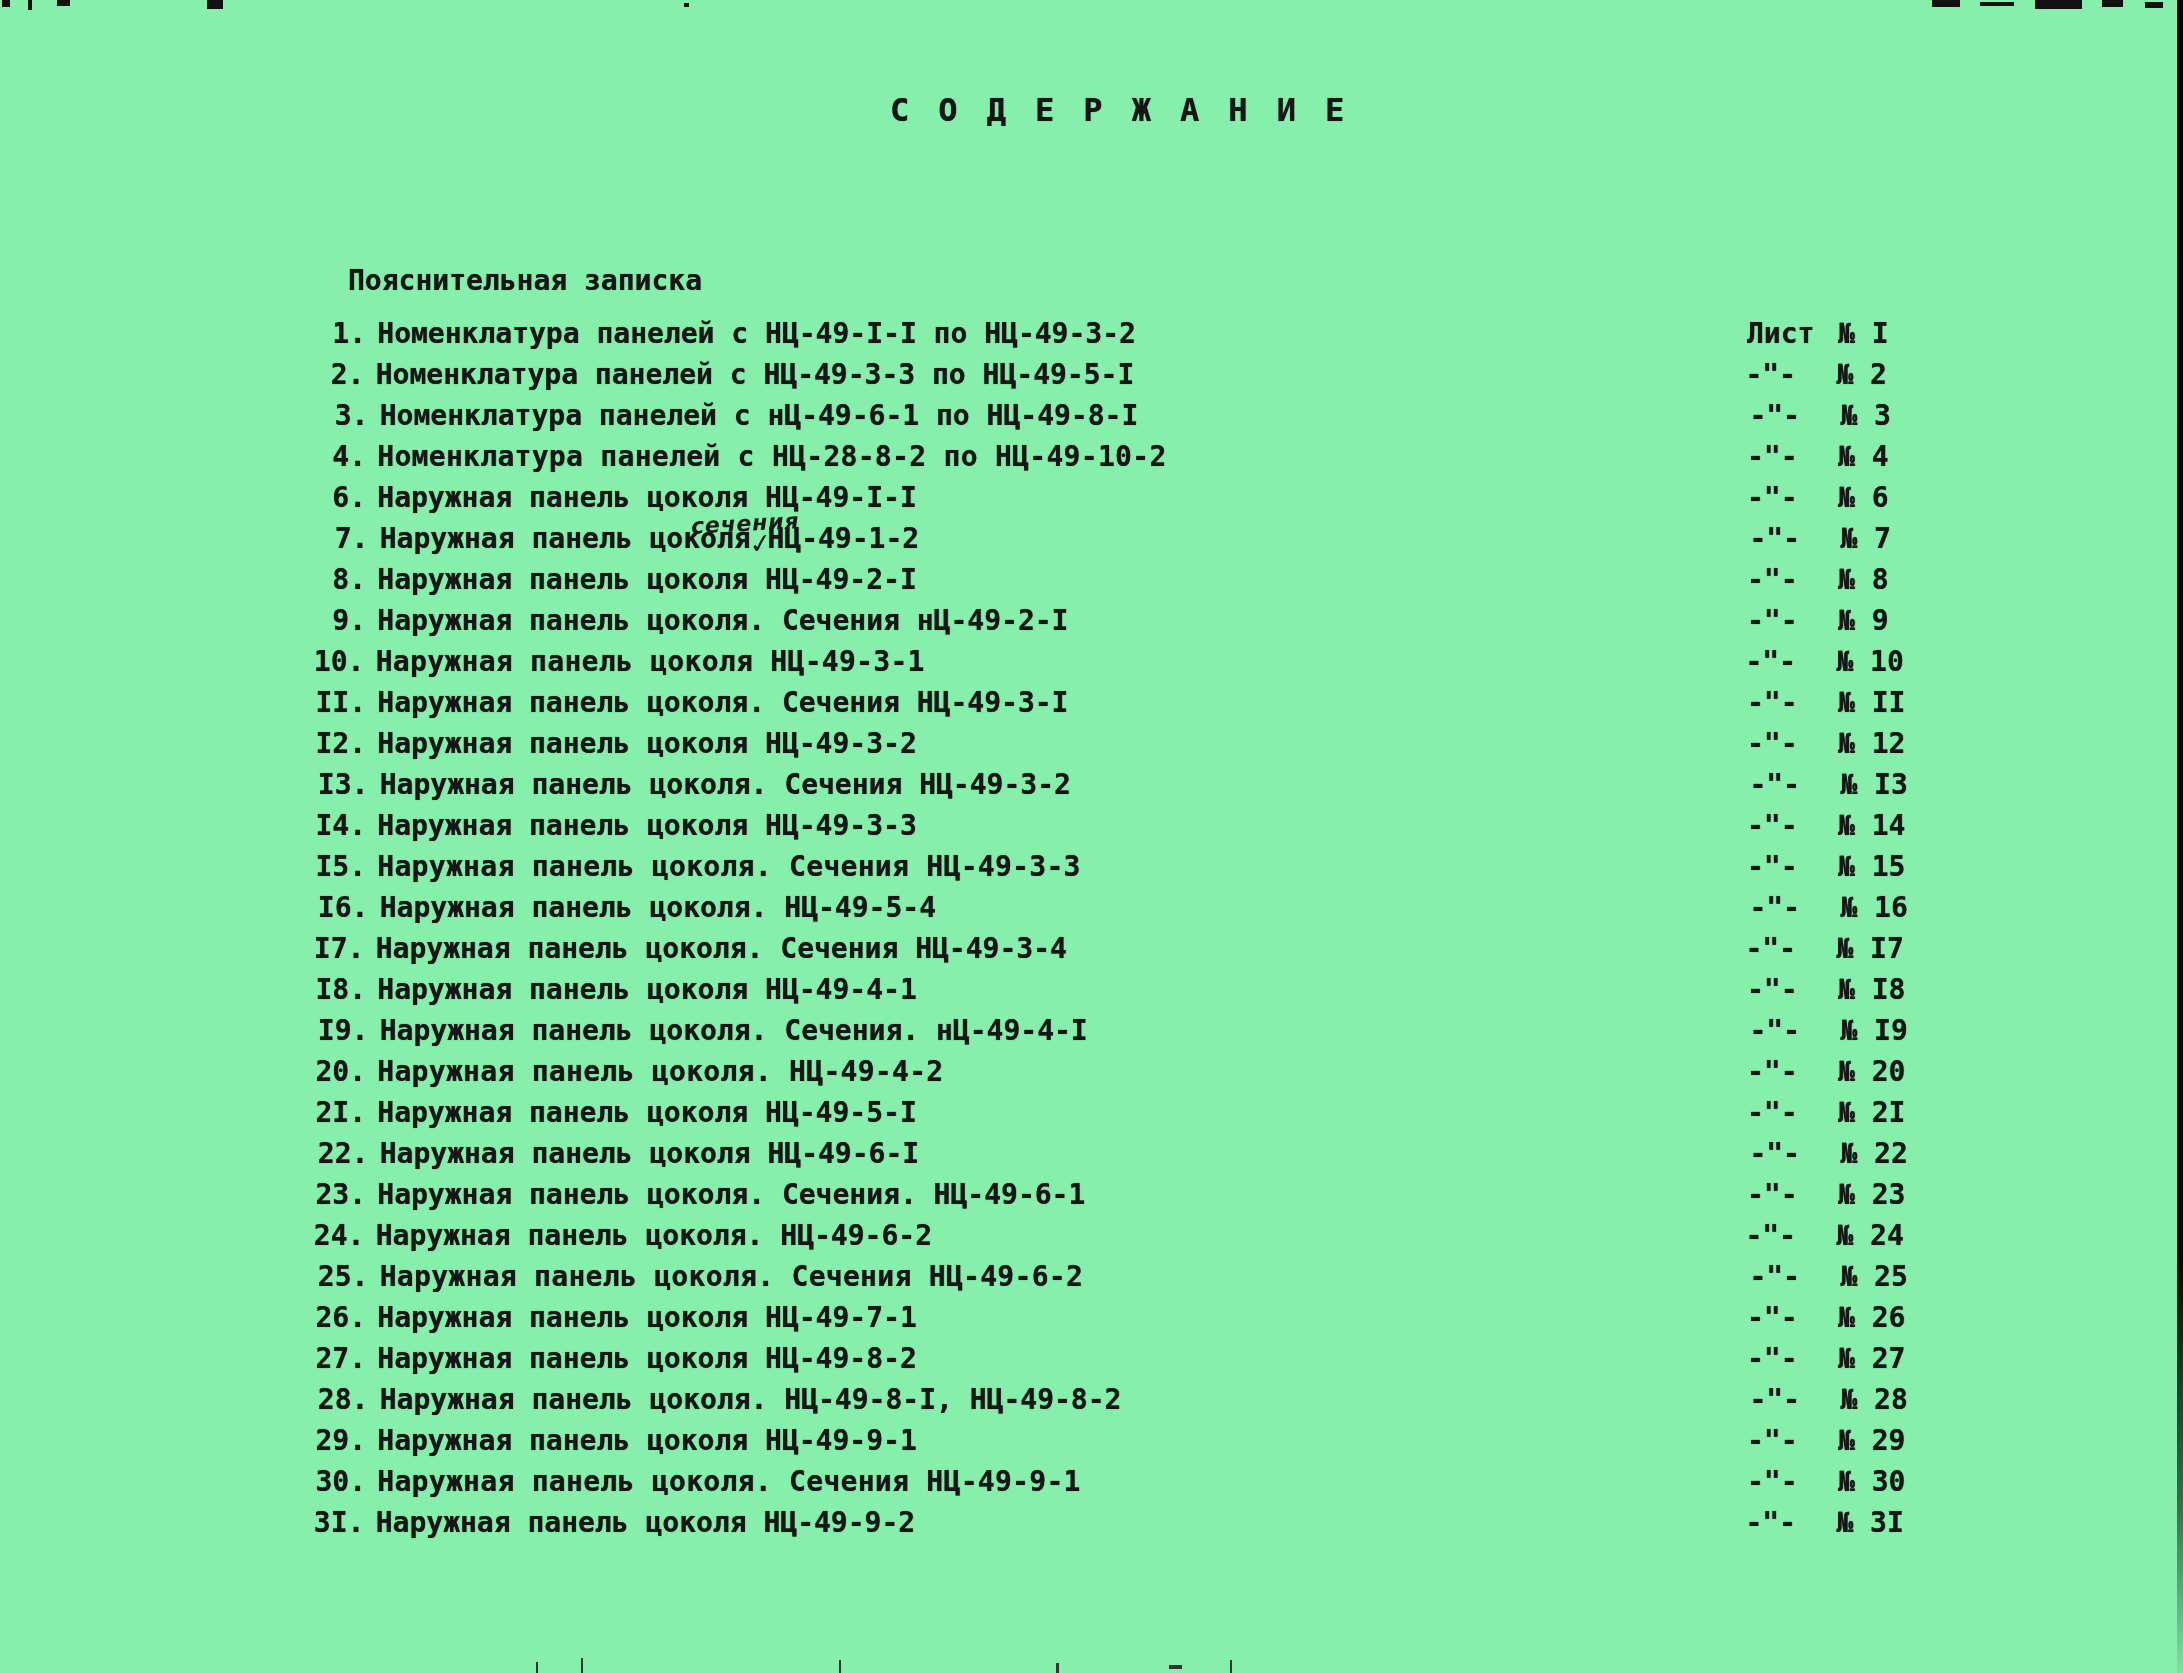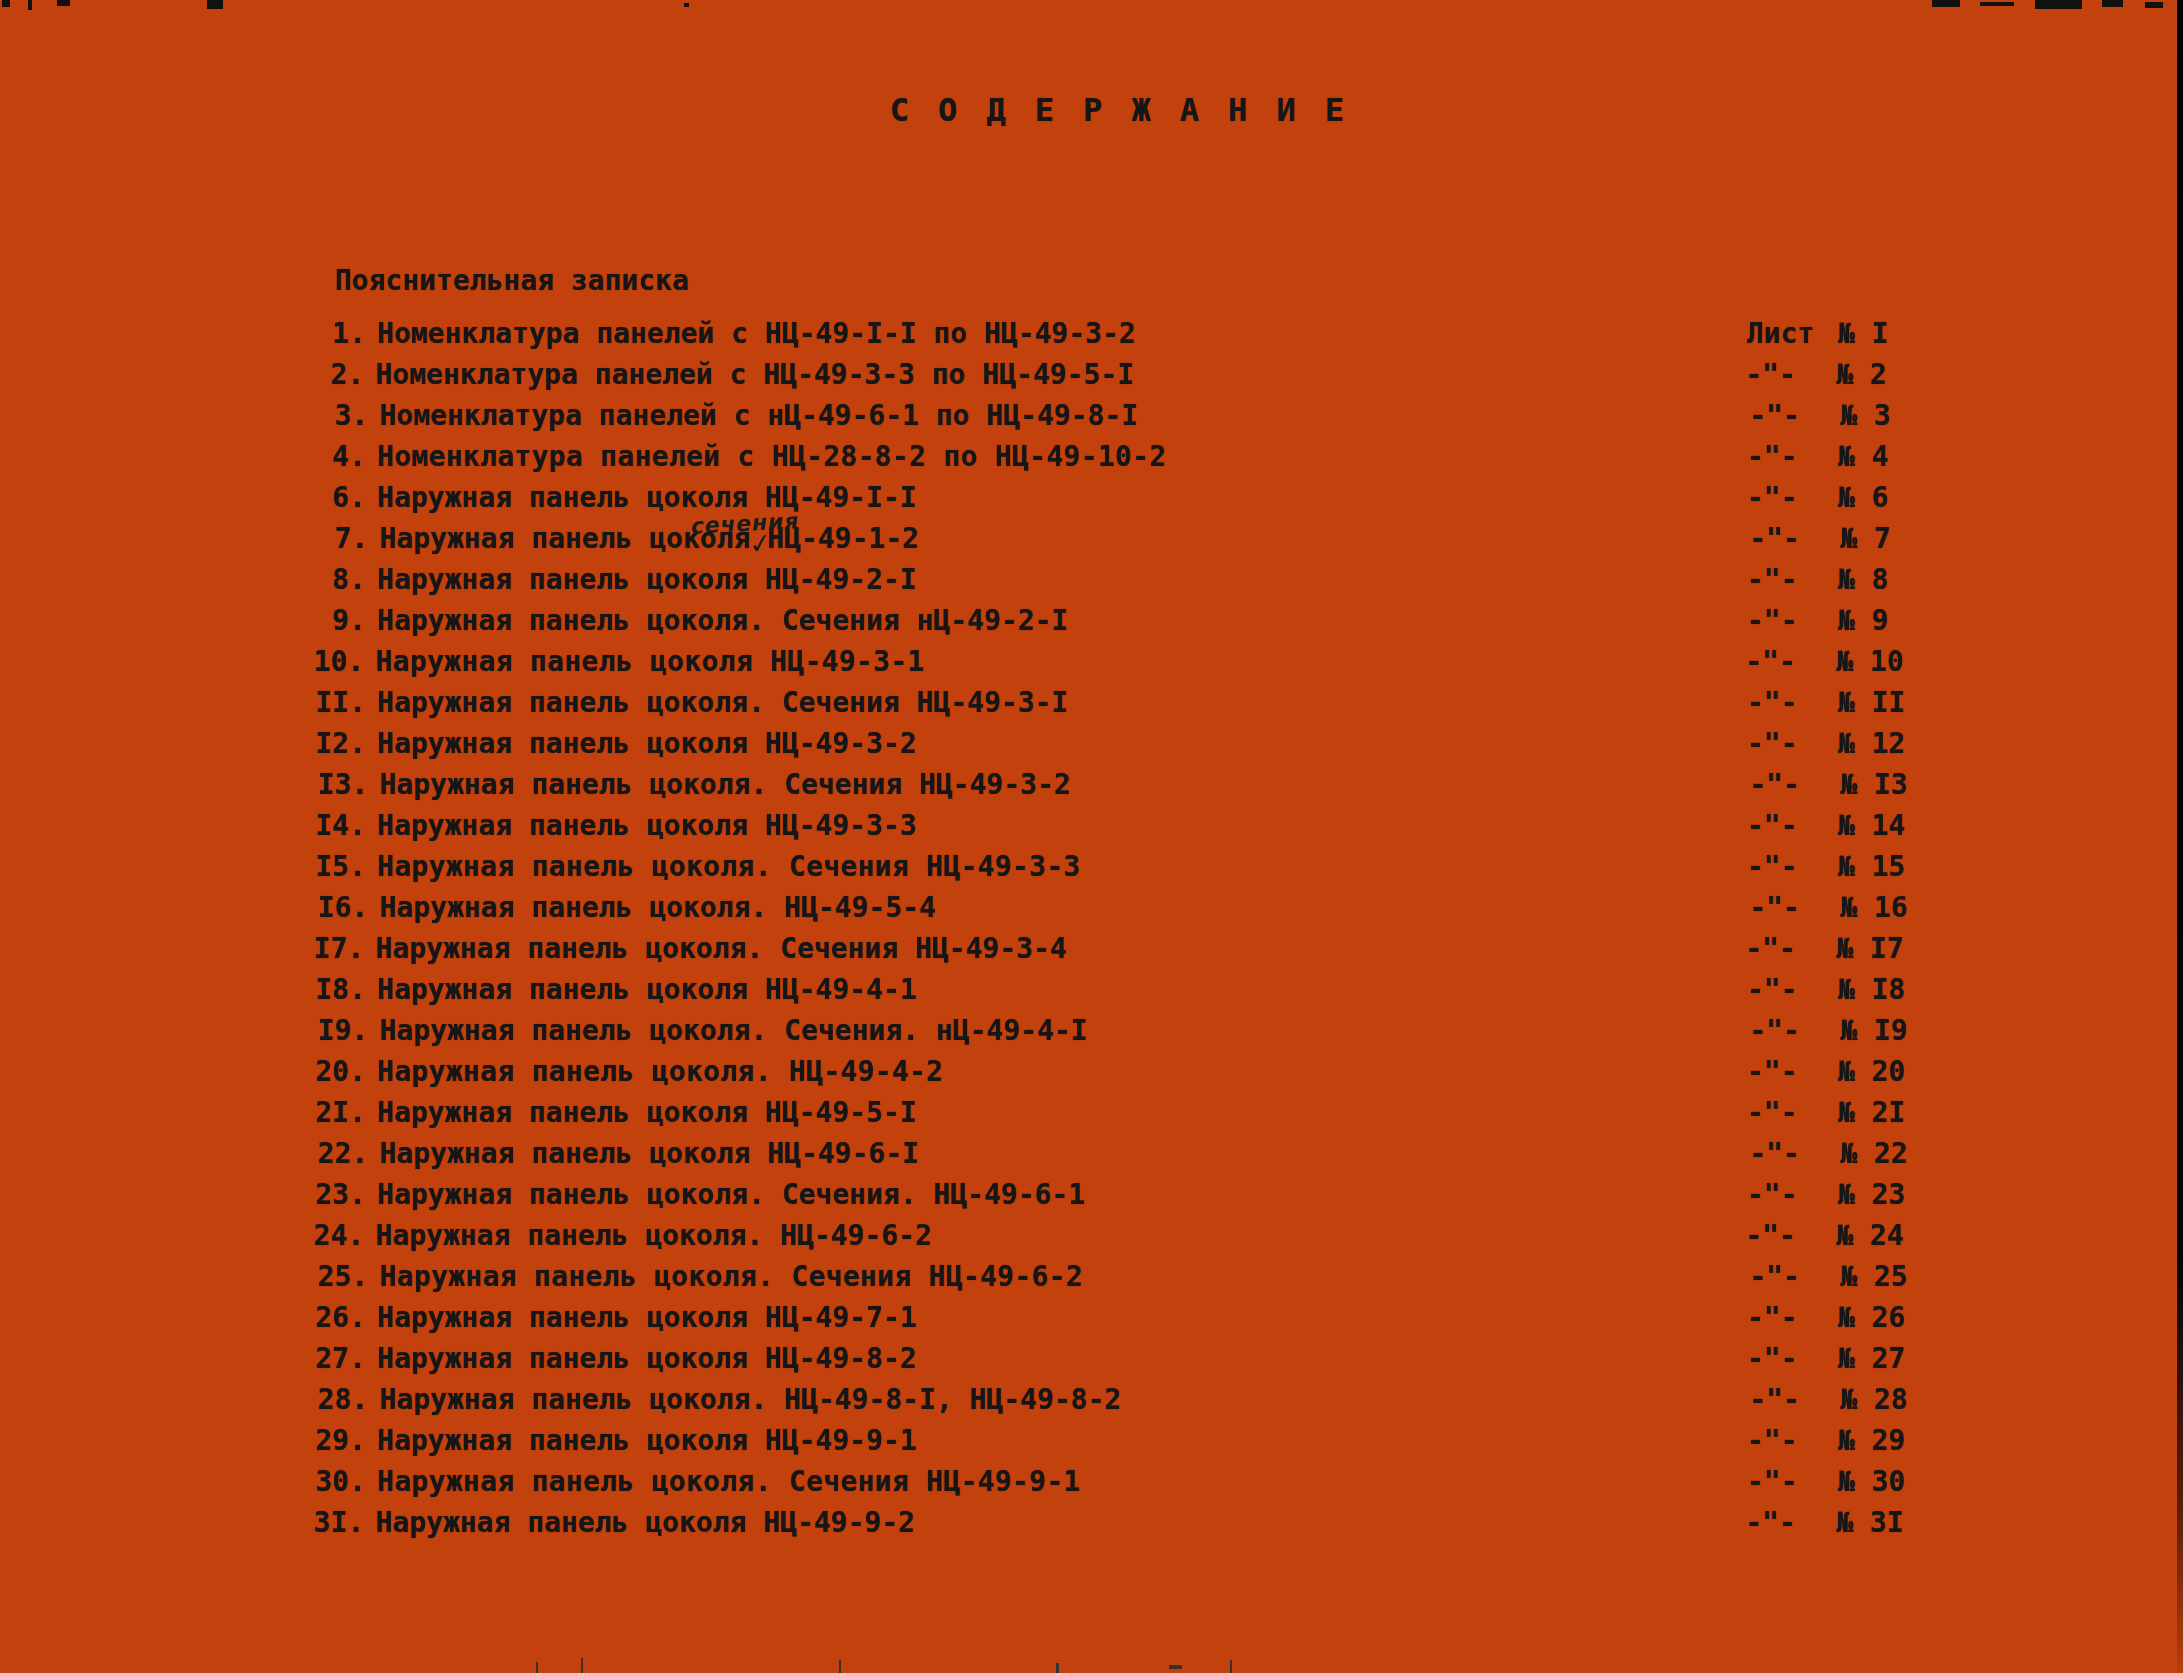--- a/index.html
+++ b/index.html
@@ -1,34 +1,34 @@
 <!DOCTYPE html>
 <html style="font-size:13px"><head>
 <meta charset="utf-8">
 <style>
   html,body{margin:0;padding:0;background:#e8e8e6;}
   .page{
     position:relative;
     width:2183px;height:1674px;
-    background:#c2410c;
+    background:#86efac;
     overflow:hidden;
     font-family:"DejaVu Sans Mono","Liberation Mono",monospace;
     color:#161616;
   }
   
   .ink{
     font-weight:bold;
     text-shadow:0 0 0.8px rgba(20,20,20,.65), 0.4px 0.4px 0 rgba(20,20,20,.25);
   }
   .doc-title{
     position:absolute;left:890px;top:94px;
     font-size:32px;letter-spacing:4.9px;line-height:1;white-space:nowrap;
   }
   .section-header{
-    position:absolute;left:335px;top:267px;
+    position:absolute;left:348px;top:267px;
     font-size:28px;line-height:1;white-space:nowrap;
   }
   .toc{
     position:absolute;left:0;top:313px;width:2183px;
   }
   .row{
     position:relative;height:41px;line-height:41px;
     white-space:nowrap;font-size:28px;
   }
   .row:nth-child(3n){transform:translateX(2.4px);}

